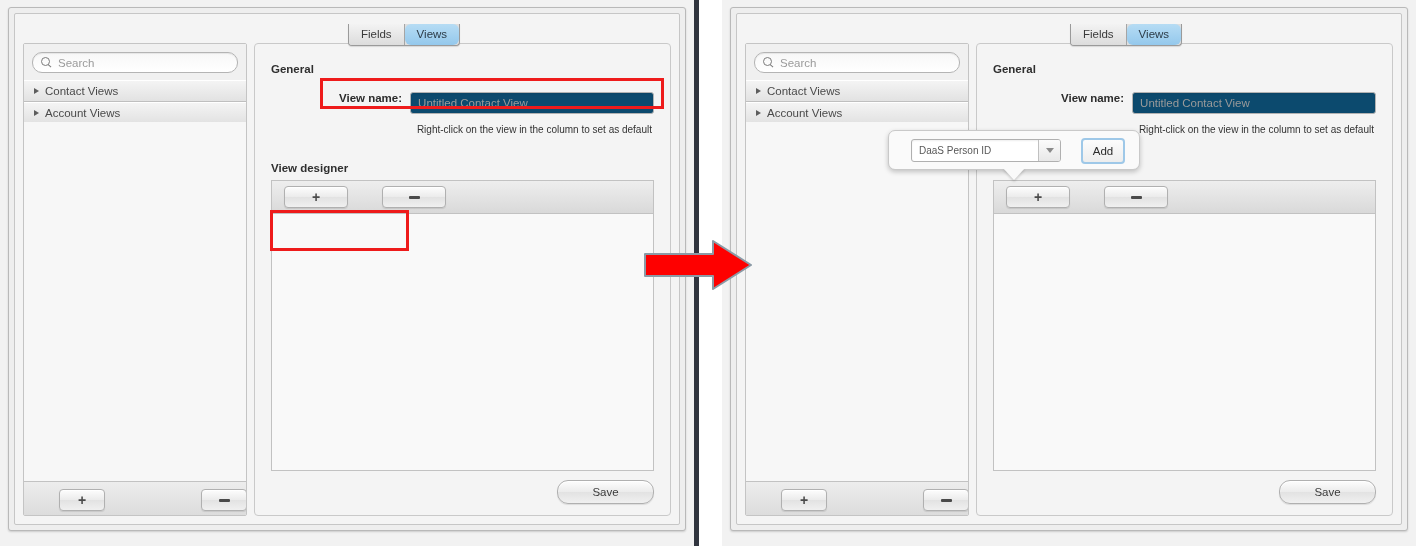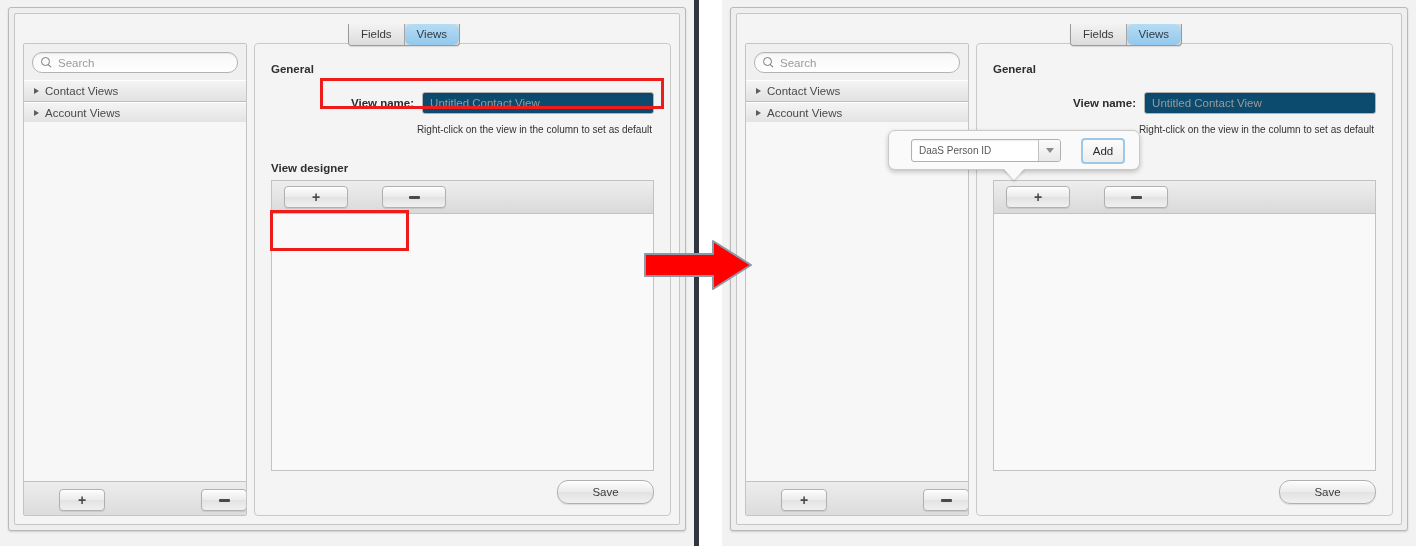--- a/index.html
+++ b/index.html
@@ -146,21 +146,21 @@
     overflow:hidden;
   }
   .sec-title{
     position:absolute;font-size:11.5px;font-weight:bold;color:#2f2f2f;
   }
   .sec-general{left:16px;top:19px;}
   .sec-designer{left:16px;top:118px;}
 
   .viewname-row{
     position:absolute;left:84px;top:48px;right:16px;height:22px;
-    display:flex;align-items:center;margin-left:12px;
+    display:flex;align-items:flex-start;
   }
   .viewname-label{font-size:11.5px;color:#2c2c2c;font-weight:bold;margin-right:8px;}
   .viewname-input{
     flex:1;height:20px;
     border:1px solid #b2b2b2;border-radius:3px;
     background:#0c4a6e;
     box-shadow:inset 0 1px 2px rgba(0,0,0,.08);
     display:flex;align-items:center;
   }
   .viewname-input span{font-size:11.5px;color:#9a9a9a;margin-left:7px;}

